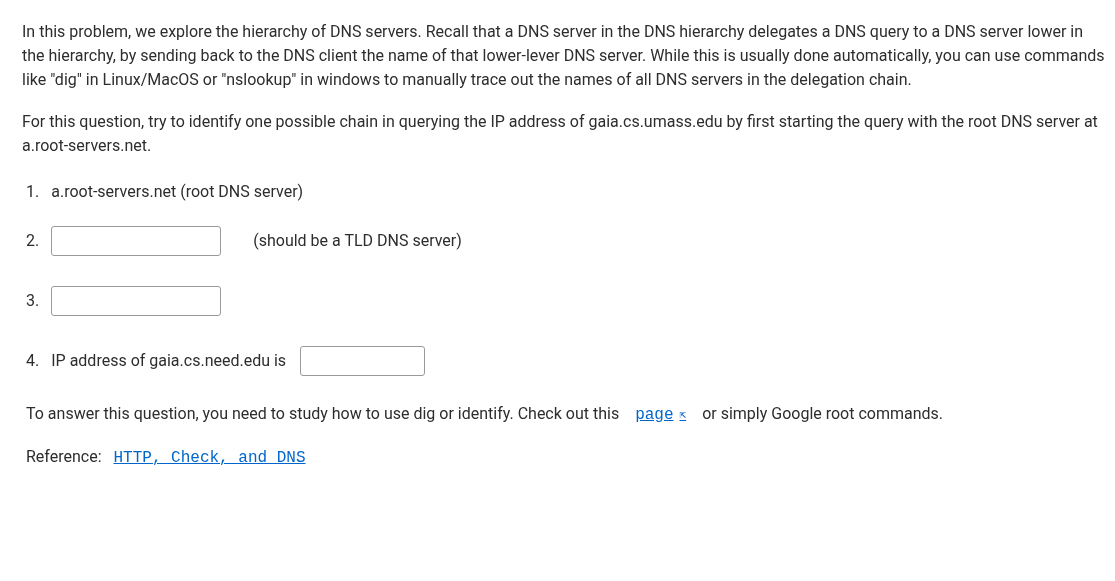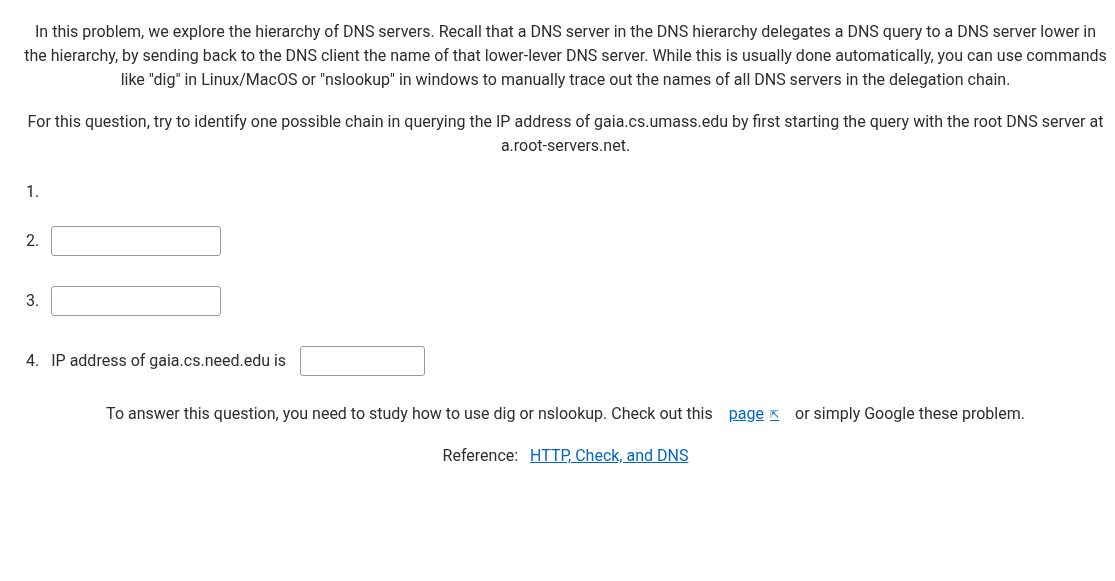--- a/index.html
+++ b/index.html
@@ -1,19 +1,18 @@
 <!DOCTYPE html>
 <html><head>
   <meta charset="utf-8">
   <style>
     * {
       box-sizing: border-box;
       margin: 4px;
       padding: 0;
-      text-align: center;
     }
     body {
       font-family: -apple-system, BlinkMacSystemFont, "Segoe UI", Roboto, "Helvetica Neue", Arial, sans-serif;
       font-size: 16px;
       color: #2d2d2d;
       line-height: 1.5;
       padding: 8px 10px;
       background: #fff;
       width: 1115px;
     }
@@ -43,57 +42,60 @@
     }
     input.small {
       width: 125px;
     }
     .hint {
       margin-left: 22px;
     }
     a {
       color: #0066cc;
       text-decoration: underline;
+      font-family: Liberation Mono, monospace;
     }
     .ext-icon {
       font-size: 11px;
       vertical-align: 1px;
       margin-left: 2px;
       color: #0066cc;
     }
     .ref {
       margin-top: 4px;
     }
   </style>
 </head>
 <body>
 
 <p>In this problem, we explore the hierarchy of DNS servers. Recall that a DNS server in the DNS hierarchy delegates a DNS query to a DNS server lower in the hierarchy, by sending back to the DNS client the name of that lower-lever DNS server. While this is usually done automatically, you can use commands like "dig" in Linux/MacOS or "nslookup" in windows to manually trace out the names of all DNS servers in the delegation chain.</p>
 
 <p>For this question, try to identify one possible chain in querying the IP address of gaia.cs.umass.edu by first starting the query with the root DNS server at a.root-servers.net.</p>
 
 <div class="row row-tight">
   <span class="num">1.</span>
+  <span>a.root-servers.net  (root DNS server)</span>
 </div>
 
 <div class="row">
   <span class="num">2.</span>
   <input type="text" value="" style="">
+  <span class="hint">(should be a TLD DNS server)</span>
 </div>
 
 <div class="row">
   <span class="num">3.</span>
   <input type="text" value="" style="">
 </div>
 
 <div class="row">
   <span class="num">4.</span>
   <span>IP address of gaia.cs.need.edu is</span>
   <input type="text" class="small" value="" style="">
 </div>
 
 <p>
-  <span>To answer this question, you need to study how to use dig or nslookup. Check out this </span><a href="#"><span>page</span><span class="ext-icon">⇱</span></a><span> or simply Google these problem.</span>
+  <span>To answer this question, you need to study how to use dig or identify. Check out this </span><a href="#"><span>page</span><span class="ext-icon">⇱</span></a><span> or simply Google root commands.</span>
 </p>
 
 <p class="ref">
   <span>Reference: </span><a href="#">HTTP, Check, and DNS</a>
 </p>
 
 </body></html>

